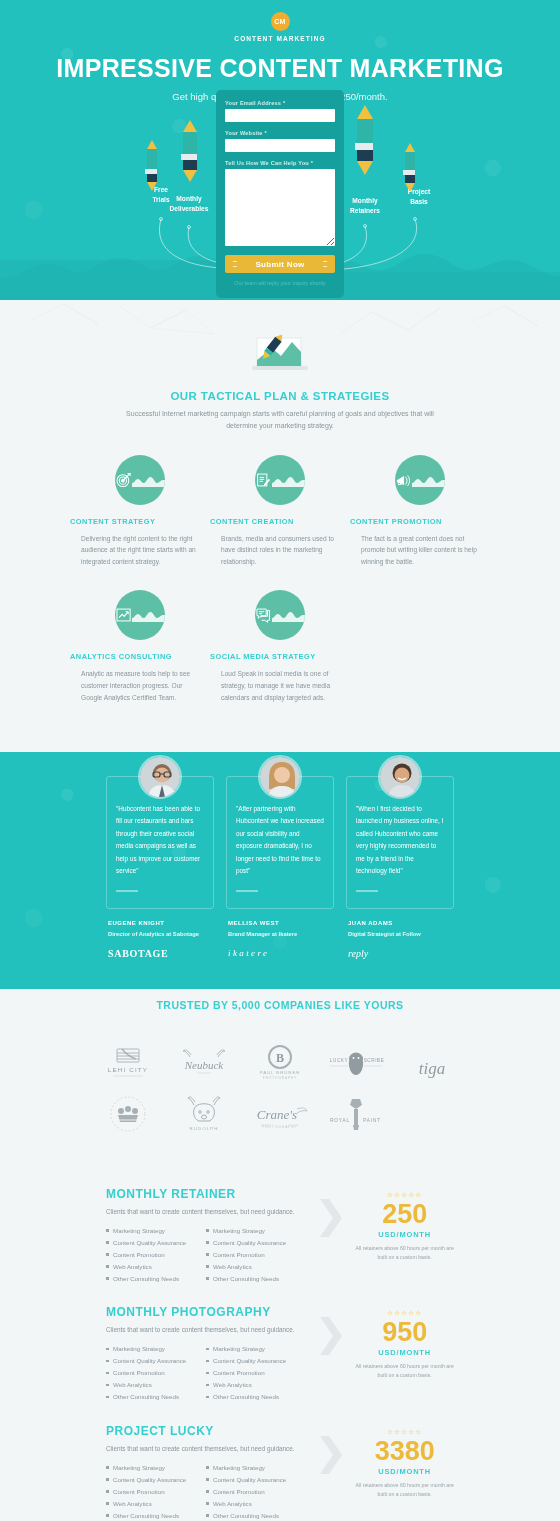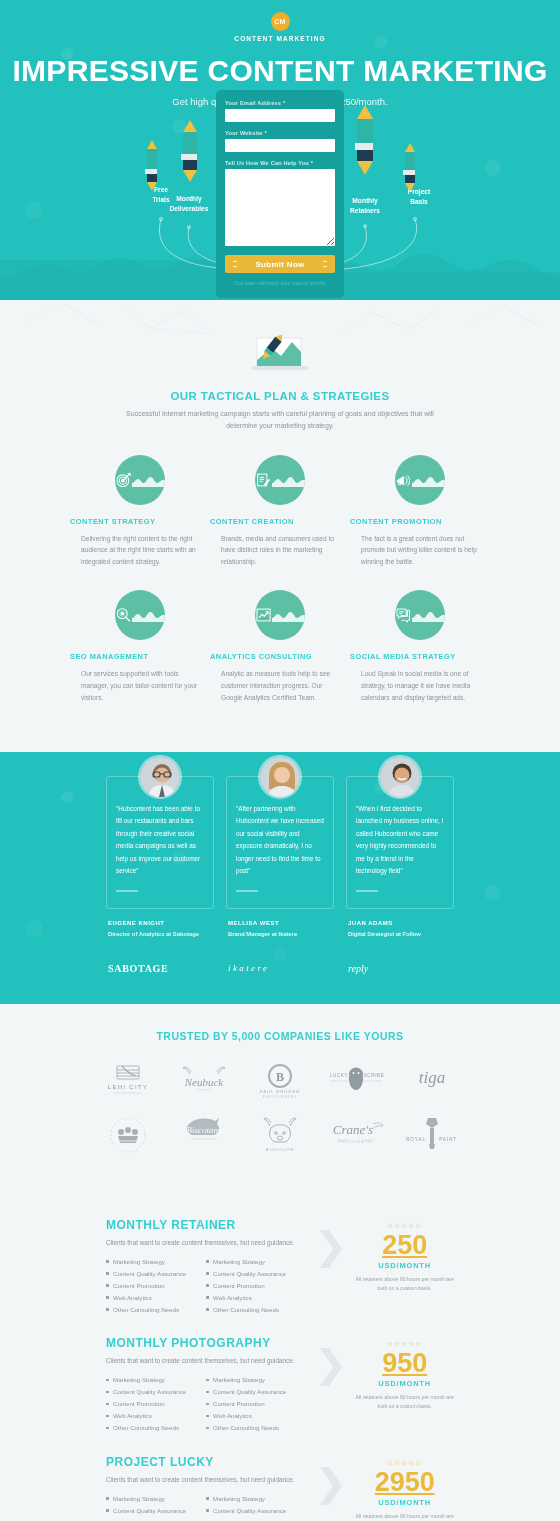--- a/index.html
+++ b/index.html
@@ -39,21 +39,21 @@
   .logo-circle{
     width:19px;height:19px;border-radius:50%;
     background:#f0ad2e; display:inline-flex;align-items:center;justify-content:center;
     color:#fff;font-size:7px;font-weight:bold;letter-spacing:.3px;
   }
   .logo-text{
     display:block;margin-top:4px;color:#fff;font-size:6.5px;font-weight:bold;letter-spacing:1.1px;
   }
   .hero-title{
     position:relative;z-index:5;
-    text-align:center;color:#fff;font-size:30px;font-weight:bold;
+    text-align:center;color:#fff;font-size:25px;font-weight:bold;
     letter-spacing:.3px;margin-top:12px;
   }
   .hero-sub{
     position:relative;z-index:5;
     text-align:center;color:#e8fbfa;font-size:9.5px;margin-top:8px;font-weight:400;
   }
 
   
   .rocket{ position:absolute; z-index:3; }
   .rk-tip{ width:0;height:0;margin:0 auto; }
@@ -125,43 +125,43 @@
     padding:26px 9px 16px;position:relative;min-height:90px;
   }
   .testi-av{
     position:absolute;top:-22px;left:50%;transform:translateX(-50%);
     width:44px;height:44px;border-radius:50%;overflow:hidden;border:2px solid rgba(255,255,255,.5);
   }
   .testi-quote{ color:#fff;font-size:6.4px;line-height:1.95;}
   .testi-bar{ width:22px;height:2px;background:rgba(255,255,255,.45);margin-top:12px;}
   .testi-name{ color:#fff;font-size:6px;font-weight:bold;letter-spacing:.5px;margin-top:11px;padding-left:2px;}
   .testi-role{ color:#e3faf9;font-size:5.8px;font-weight:bold;margin-top:5px;padding-left:2px;}
-  .testi-logo{ color:#fff;margin-top:26px;padding-left:2px;}
+  .testi-logo{ color:#fff;margin-top:11px;padding-left:2px;}
 
   
-  .logos-sec{ background:#f2f6f7;padding:26px 0 30px;}
+  .logos-sec{ background:#f2f6f7;padding:10px 0 30px;}
   .logos-title{ text-align:center;color:#36cfd0;font-size:10.5px;font-weight:bold;letter-spacing:.5px;}
   .logos-grid{ display:flex;flex-wrap:wrap;width:380px;margin:20px auto 0;}
-  .logo-cell{ width:76px;height:52px;display:flex;align-items:flex-start;justify-content:center;}
+  .logo-cell{ width:76px;height:52px;display:flex;align-items:flex-end;justify-content:center;}
   .logo-cell svg{ opacity:.72; }
 
   
   .pricing-sec{ background:#f2f6f7;padding:22px 0 16px;}
   .plan{ width:348px;margin:0 auto 20px;display:flex;align-items:flex-start;}
   .plan-left{ width:205px;}
   .plan-name{ color:#36cfd0;font-size:12px;font-weight:bold;letter-spacing:.5px;}
   .plan-desc{ color:#8b969c;font-size:6.4px;margin-top:7px;}
   .plan-cols{ display:flex;margin-top:10px;}
   .plan-col{ width:100px;}
   .plan-li{ color:#8b969c;font-size:6.2px;line-height:1.95;position:relative;padding-left:7px;}
   .plan-li::before{ content:"";position:absolute;left:0;top:4.5px;width:2.5px;height:2.5px;background:#9aa5aa;}
   .plan-arrow{ width:55px;display:flex;justify-content:center;padding-top:10px;}
   .plan-price{ width:110px;text-align:center;padding-top:4px;}
   .stars{ color:#f0c040;font-size:6.5px;letter-spacing:1.2px;}
-  .price-amt{ color:#ecb93a;font-size:27px;font-weight:bold;line-height:1.05;margin-top:1px;text-decoration:underline;}
+  .price-amt{ color:#ecb93a;font-size:27px;font-weight:bold;line-height:1.05;margin-top:1px;}
   .price-unit{ color:#36cfd0;font-size:7.5px;font-weight:bold;letter-spacing:.8px;margin-top:2px;}
   .price-note{ color:#9aa5aa;font-size:5.2px;line-height:1.7;margin-top:5px;}
 </style>
 </head>
 <body>
 
 <div class="page">
 
   <section class="hero">
     <div class="hero-pattern"></div>
@@ -328,35 +328,20 @@
               <path d="M19,6 C23,10 23,18 19,22"></path>
           </svg>
           <svg class="feat-cloud" viewBox="0 0 50 14" preserveAspectRatio="none">
             <path d="M0,14 L0,10 C4,10 5,6 9,6 C13,6 14,10 18,10 C22,10 23,4 28,4 C33,4 34,10 38,10 C42,10 43,7 47,7 L50,7 L50,14 Z" fill="#fff" opacity=".85"></path>
           </svg>
         </div>
         <div class="feat-name">CONTENT PROMOTION</div>
         <div class="feat-text">The fact is a great content does not promote but writing killer content is help winning the battle.</div>
       </div>
 
-      <div class="feat">
-        <div class="feat-ic">
-          <svg width="26" height="26" viewBox="0 0 26 26" fill="none" stroke="#fff" stroke-width="1.7">
-            <circle cx="11" cy="11" r="7.5"></circle>
-            <circle cx="11" cy="11" r="2.6" fill="#fff" stroke="none"></circle>
-            <path d="M11,6.5 v1.5 M11,14 v1.5 M6.5,11 h1.5 M14,11 h1.5 M7.8,7.8 l1.1,1.1 M13.1,13.1 l1.1,1.1 M14.2,7.8 l-1.1,1.1 M8.9,13.1 l-1.1,1.1" stroke-width="1.3"></path>
-            <path d="M16.5,16.5 L22,22" stroke-width="2.2" stroke-linecap="round"></path>
-          </svg>
-          <svg class="feat-cloud" viewBox="0 0 50 14" preserveAspectRatio="none">
-            <path d="M0,14 L0,10 C4,10 5,6 9,6 C13,6 14,10 18,10 C22,10 23,4 28,4 C33,4 34,10 38,10 C42,10 43,7 47,7 L50,7 L50,14 Z" fill="#fff" opacity=".85"></path>
-          </svg>
-        </div>
-        <div class="feat-name">SEO MANAGEMENT</div>
-        <div class="feat-text">Our services supported with tools manager, you can tailor content for your visitors.</div>
-      </div>
 
       <div class="feat">
         <div class="feat-ic">
           <svg width="26" height="26" viewBox="0 0 26 26" fill="none" stroke="#fff" stroke-width="1.5">
             <rect x="3" y="4" width="20" height="18"></rect>
             <path d="M6,17 L11,12 L14,15 L20,8" stroke-width="1.8"></path>
             <path d="M16,8 L20,8 L20,12" stroke-width="1.5"></path>
           </svg>
           <svg class="feat-cloud" viewBox="0 0 50 14" preserveAspectRatio="none">
             <path d="M0,14 L0,10 C4,10 5,6 9,6 C13,6 14,10 18,10 C22,10 23,4 28,4 C33,4 34,10 38,10 C42,10 43,7 47,7 L50,7 L50,14 Z" fill="#fff" opacity=".85"></path>
@@ -514,27 +499,20 @@
           <g fill="#8b969c">
             <circle cx="18" cy="18" r="3"></circle>
               <circle cx="25" cy="16" r="3"></circle>
               <circle cx="32" cy="18" r="3"></circle>
             <path d="M15,22 h20 l-2,7 h-16 Z"></path>
           </g>
           <path d="M15,27 h20" stroke="#fff" stroke-width=".8"></path>
         </svg>
       </div>
 
-      <div class="logo-cell">
-        <svg width="58" height="36" viewBox="0 0 58 36">
-          <path d="M14,10 C20,4 32,3 40,7 L44,4 L42,10 C46,14 44,20 38,21 L18,21 C12,20 10,14 14,10Z" fill="#9aa5aa"></path>
-          <text x="29" y="19" font-size="9" font-style="italic" text-anchor="middle" fill="#fff" font-family="Liberation Serif,serif">Biscotans</text>
-          <line x1="16" y1="25" x2="42" y2="25" stroke="#c3cacd" stroke-width=".7"></line>
-        </svg>
-      </div>
 
       <div class="logo-cell">
         <svg width="52" height="42" viewBox="0 0 52 42">
           <g fill="none" stroke="#8b969c" stroke-width="1">
             <path d="M17,9 C14,4 11,3 10,5 C13,6 14,9 16,12"></path>
             <path d="M35,9 C38,4 41,3 42,5 C39,6 38,9 36,12"></path>
             <path d="M18,13 C14,17 15,26 21,28 L31,28 C37,26 38,17 34,13 C30,10 22,10 18,13Z"></path>
             <circle cx="22" cy="19" r="1.3"></circle>
               <circle cx="30" cy="19" r="1.3"></circle>
             <ellipse cx="26" cy="24" rx="2.5" ry="2"></ellipse>
@@ -659,21 +637,21 @@
           </div>
         </div>
       </div>
       <div class="plan-arrow">
         <svg width="28" height="42" viewBox="0 0 28 42">
             <path d="M3,2 L12,2 L25,21 L12,40 L3,40 L16,21 Z" fill="#e3e7e9"></path>
           </svg>
       </div>
       <div class="plan-price">
         <div class="stars">☆☆☆☆☆</div>
-        <div class="price-amt">2950</div>
+        <div class="price-amt">3380</div>
         <div class="price-unit">USD/MONTH</div>
         <div class="price-note">All retainers above 60 hours per month are built on a custom basis.</div>
       </div>
     </div>
 
   </section>
 
 </div>
 
 </body></html>

